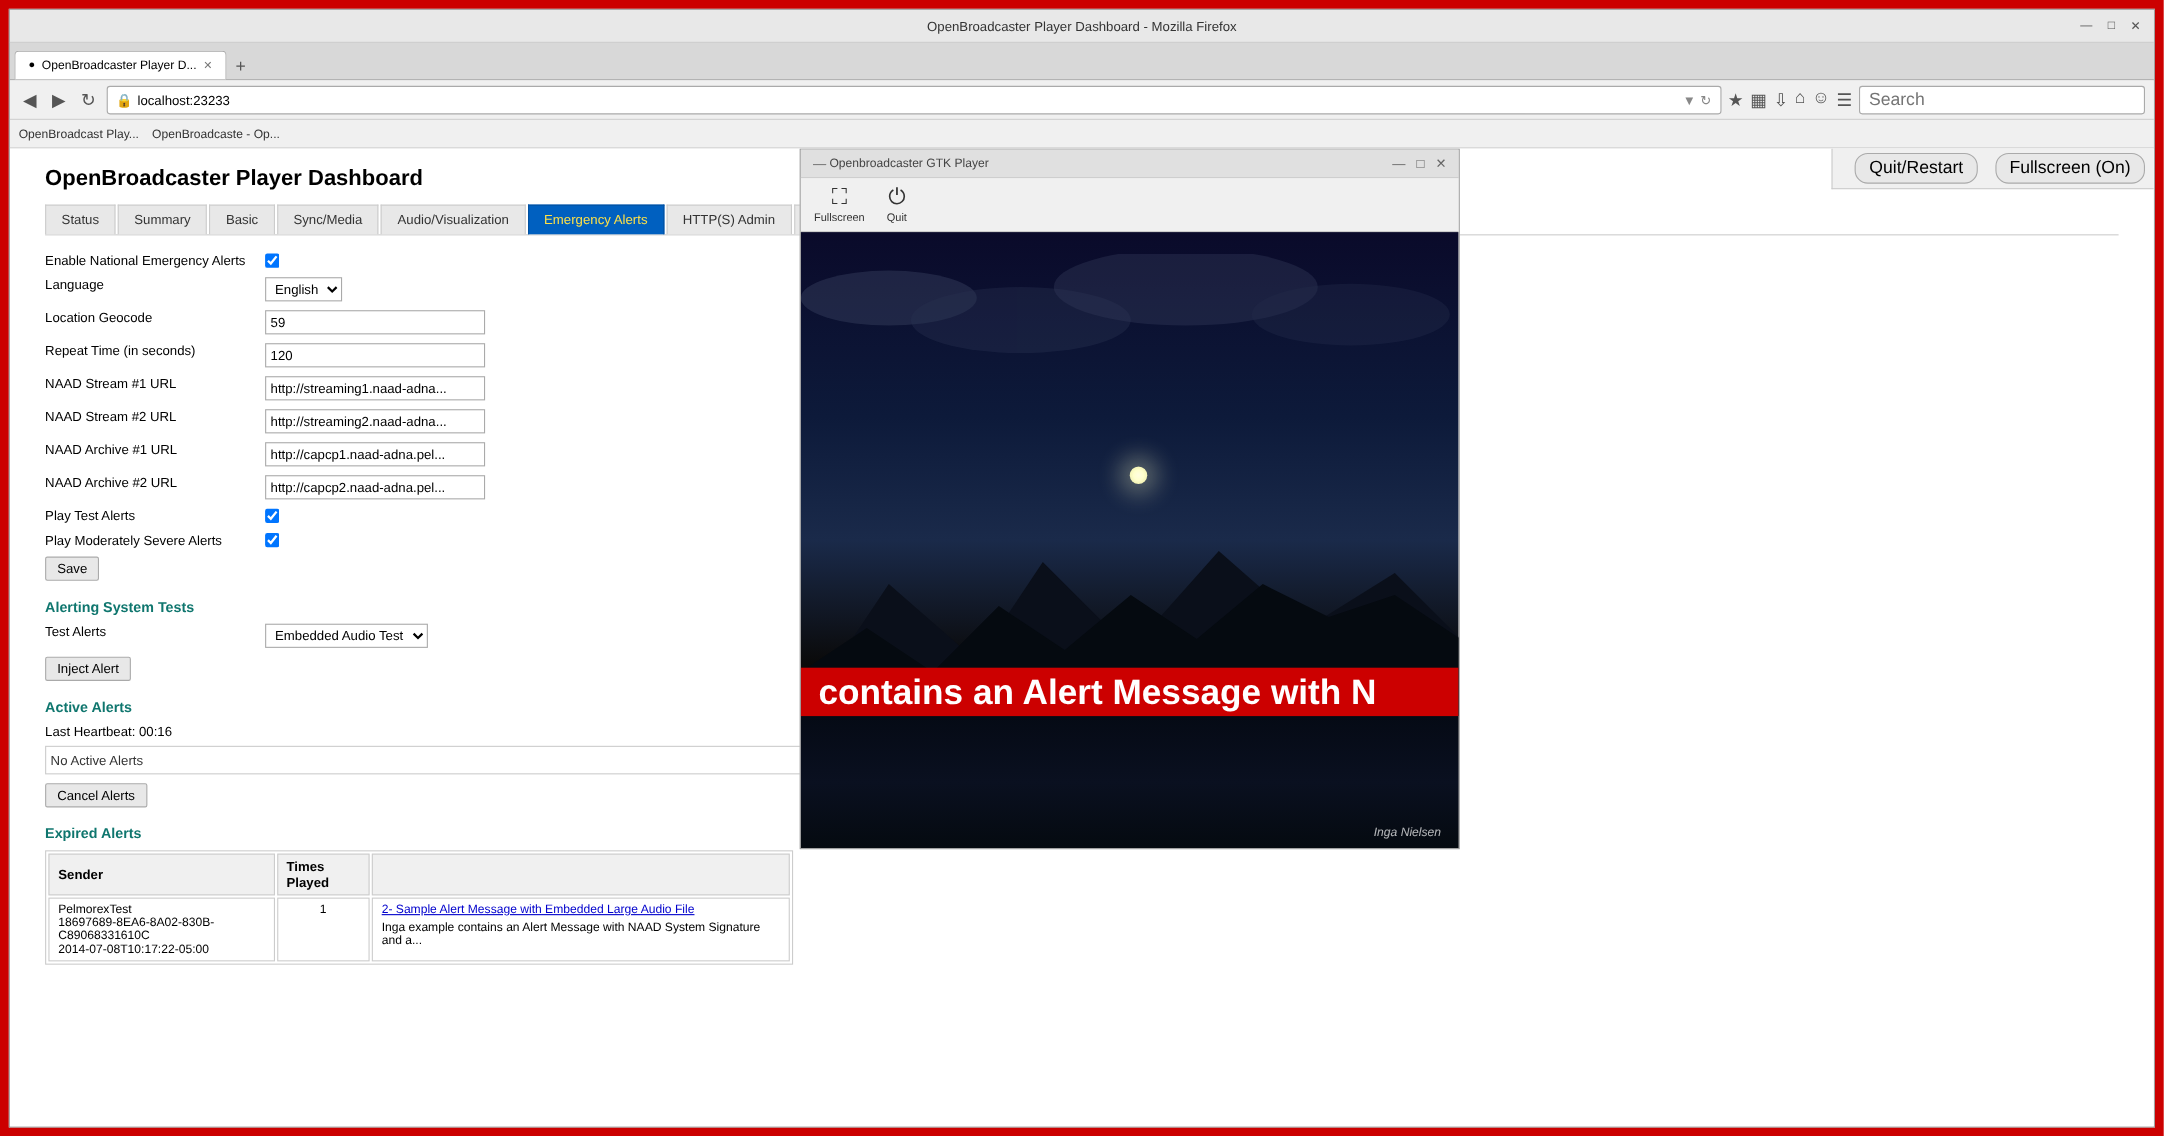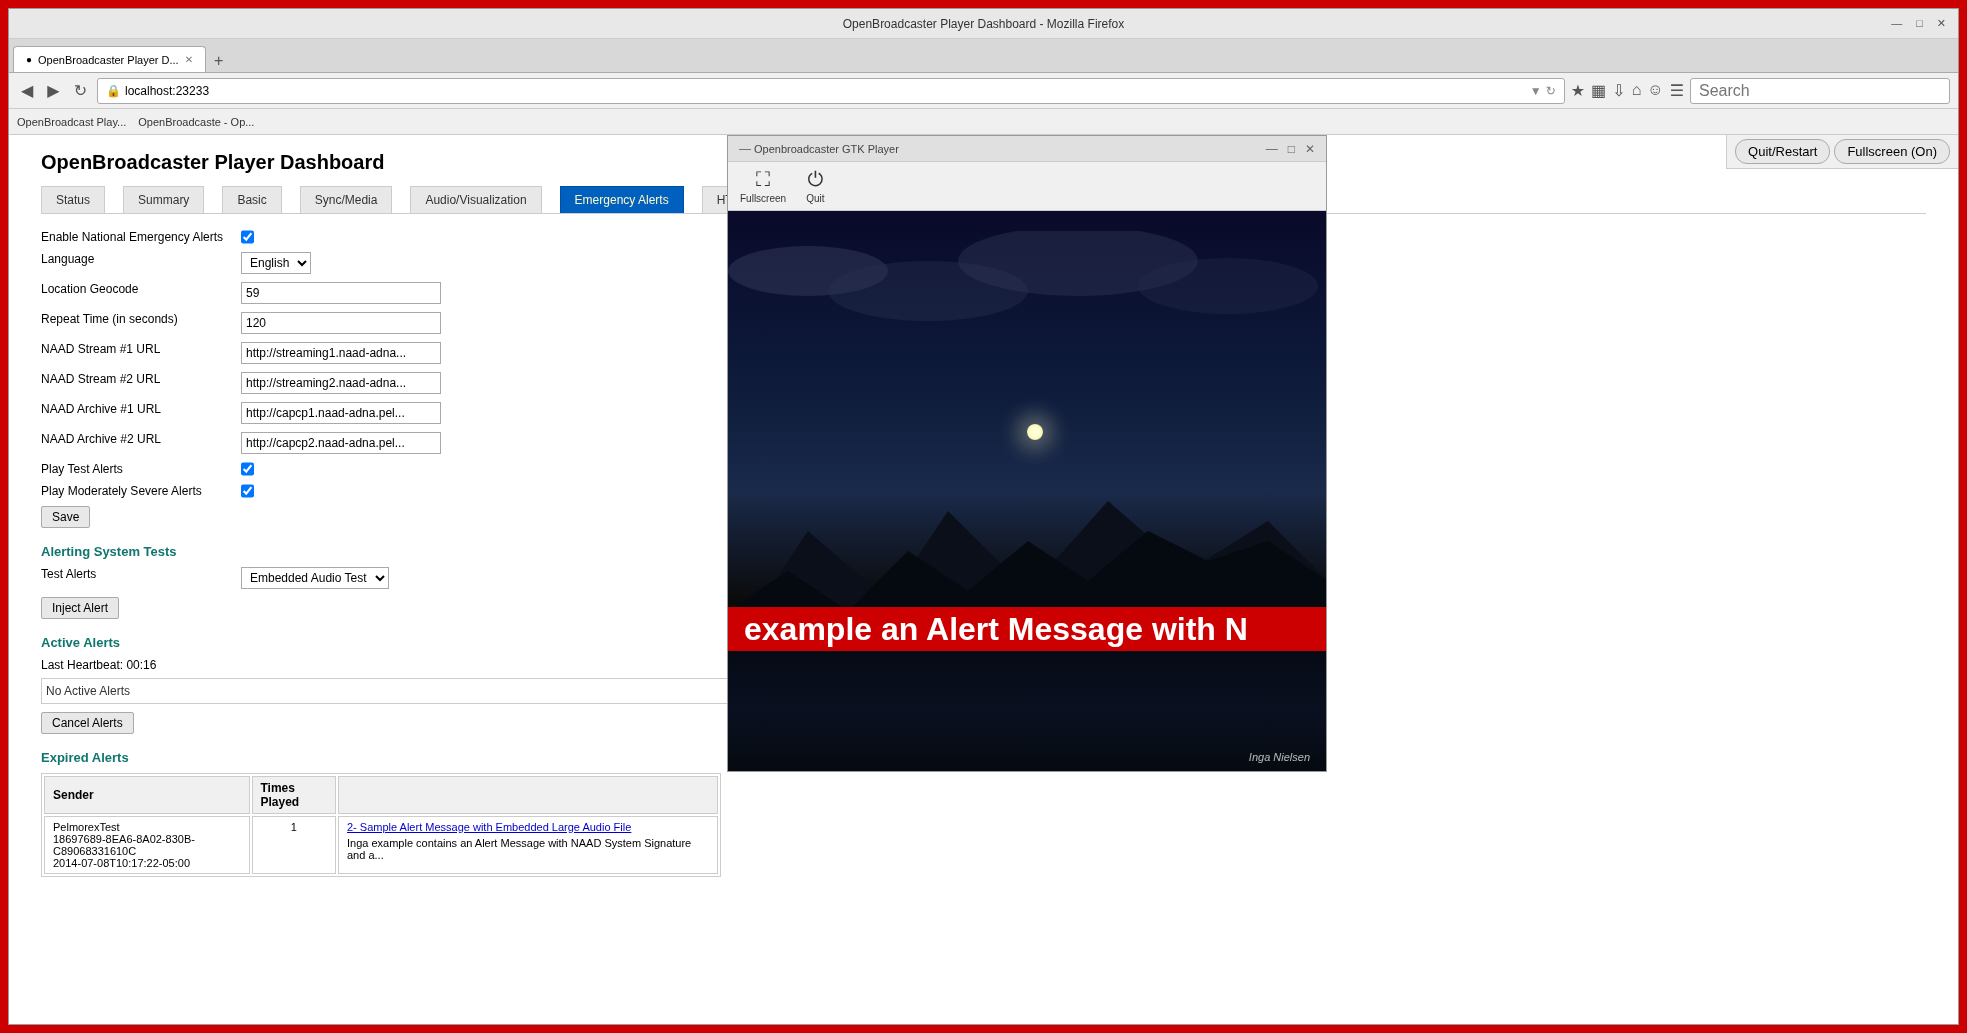--- a/index.html
+++ b/index.html
@@ -188,25 +188,25 @@
       gap: 0;
     }
     .nav-tab {
       padding: 6px 14px;
       border: 1px solid #ccc;
       border-bottom: none;
       background: #e8e8e8;
       cursor: pointer;
       font-size: 12px;
       color: #333;
-      margin-right: 18px;
+      margin-right: 2px;
     }
     .nav-tab.active {
       background: #0060c0;
-      color: #fef9c3;
+      color: #fde047;
       border-color: #0050a0;
     }
     .nav-tab-container {
       border-bottom: 1px solid #ccc;
       margin-bottom: 16px;
     }
     .form-section {
       margin-bottom: 16px;
     }
     .form-row {
@@ -426,26 +426,27 @@
       top: 0;
       right: 0;
       display: flex;
       gap: 4px;
       padding: 4px 8px;
       background: #f0f0f0;
       border-left: 1px solid #ccc;
       border-bottom: 1px solid #ccc;
     }
     .right-toolbar-btn {
-      font-size: 13px;
+      font-size: 16px;
       padding: 4px 12px;
       border: 1px solid #aaa;
       background: #e8e8e8;
       cursor: pointer;
       border-radius: 12px;
+      margin-left: 12px;
     }
   </style>
 </head>
 <body>
 
 <div class="browser-outer">
 
   <div class="browser-titlebar">
     <span>OpenBroadcaster Player Dashboard - Mozilla Firefox</span>
     <div class="window-controls">
@@ -662,21 +663,21 @@
         <div class="moon"></div>
 
         <svg style="position:absolute;bottom:120px;left:0;width:100%;height:200px;">
           <polygon points="0,200 80,80 160,150 220,60 300,140 380,50 460,120 540,70 600,130 600,200" fill="#0a0f1a"></polygon>
           <polygon points="0,200 0,160 60,120 120,160 180,100 240,140 300,90 360,130 420,80 480,110 540,90 600,130 600,200" fill="#050a10"></polygon>
         </svg>
 
         <div class="water"></div>
 
         <div class="alert-banner">
-          <span class="alert-banner-text">example an Alert Message with N</span>
+          <span class="alert-banner-text">contains an Alert Message with N</span>
         </div>
 
         <div class="watermark">Inga Nielsen</div>
       </div>
     </div>
 
     <div class="right-toolbar" style="position:absolute;top:0;right:0;">
       <button class="right-toolbar-btn">Quit/Restart</button>
       <button class="right-toolbar-btn">Fullscreen (On)</button>
     </div>

